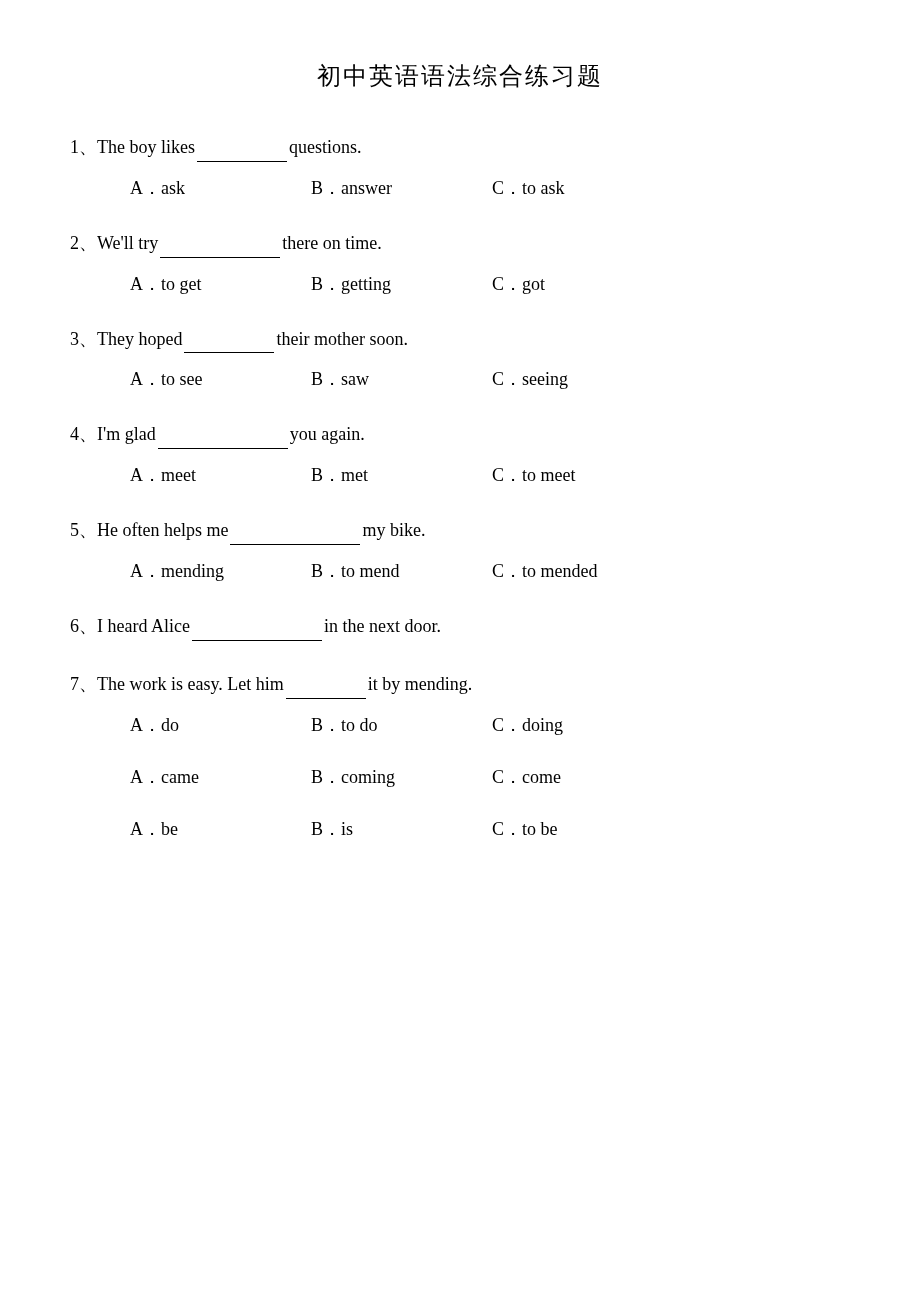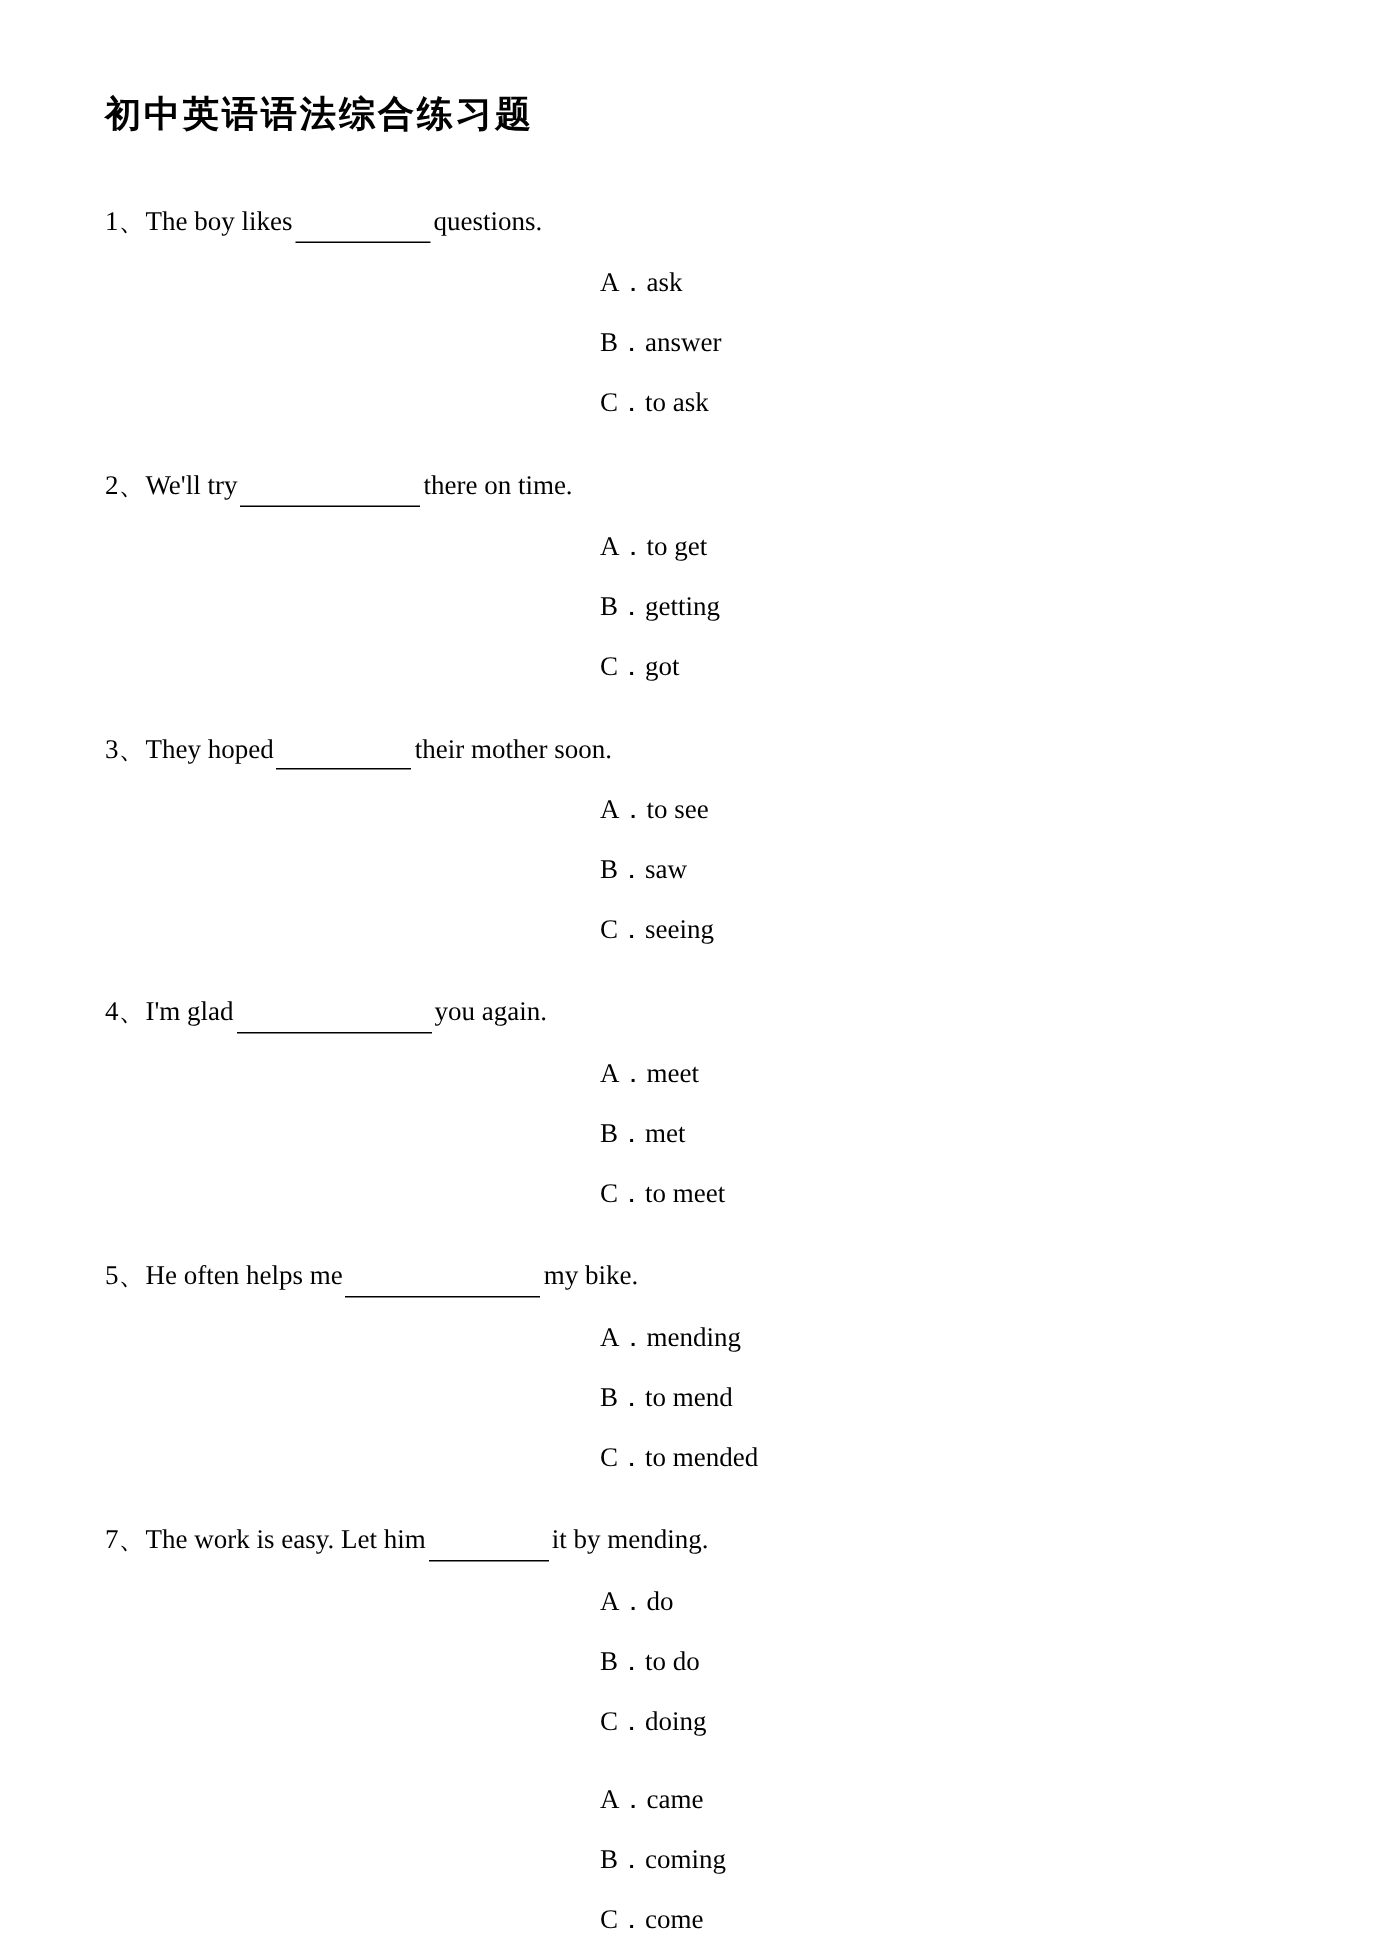--- a/index.html
+++ b/index.html
@@ -10,22 +10,23 @@
     body {
       background: #ffffff;
       font-family: "SimSun", "宋体", serif;
       font-size: 18px;
       color: #000000;
       width: 920px;
       min-height: 1302px;
       padding: 60px 70px;
     }
     .page-title {
+      text-align: center;
       font-size: 24px;
-      font-weight: bold;
+      font-weight: normal;
       margin-bottom: 40px;
       letter-spacing: 2px;
     }
     .question-block {
       margin-bottom: 28px;
     }
     .question-text {
       margin-bottom: 14px;
       line-height: 1.6;
       font-size: 18px;
@@ -38,24 +39,24 @@
     }
     .blank {
       display: inline-block;
       border-bottom: 1px solid #000;
       min-width: 80px;
       vertical-align: bottom;
       margin: 0 2px;
     }
     .options-row {
       display: flex;
-      flex-direction: column;
+      flex-direction: row;
       align-items: center;
       padding-left: 60px;
-      gap: 16px;
+      gap: 1px;
     }
     .option {
       font-size: 18px;
       min-width: 180px;
     }
     .option-label {
       font-style: normal;
     }
   </style>
 </head>
@@ -98,20 +99,21 @@
     </div>
     <div class="question-block">
       <div class="question-text"><span class="question-number">5、</span><span>He often helps me</span><span class="blank" style="min-width: 130px;">&nbsp;&nbsp;&nbsp;&nbsp;&nbsp;</span><span>my bike.</span></div>
       <div class="options-row">
         <div class="option"><span class="option-label">A．</span><span>mending</span></div>
         <div class="option"><span class="option-label">B．</span><span>to mend</span></div>
         <div class="option"><span class="option-label">C．</span><span>to mended</span></div>
       </div>
     </div>
     <div class="question-block">
+      <div class="question-text"><span class="question-number">6、</span><span>I heard Alice</span><span class="blank" style="min-width: 130px;">&nbsp;&nbsp;&nbsp;&nbsp;&nbsp;</span><span>in the next door.</span></div>
     </div>
     <div class="question-block">
       <div class="question-text"><span class="question-number">7、</span><span>The work is easy. Let him</span><span class="blank" style="min-width: 80px;">&nbsp;&nbsp;&nbsp;&nbsp;&nbsp;</span><span>it by mending.</span></div>
       <div class="options-row">
         <div class="option"><span class="option-label">A．</span><span>do</span></div>
         <div class="option"><span class="option-label">B．</span><span>to do</span></div>
         <div class="option"><span class="option-label">C．</span><span>doing</span></div>
       </div>
     </div>
     <div class="question-block">

